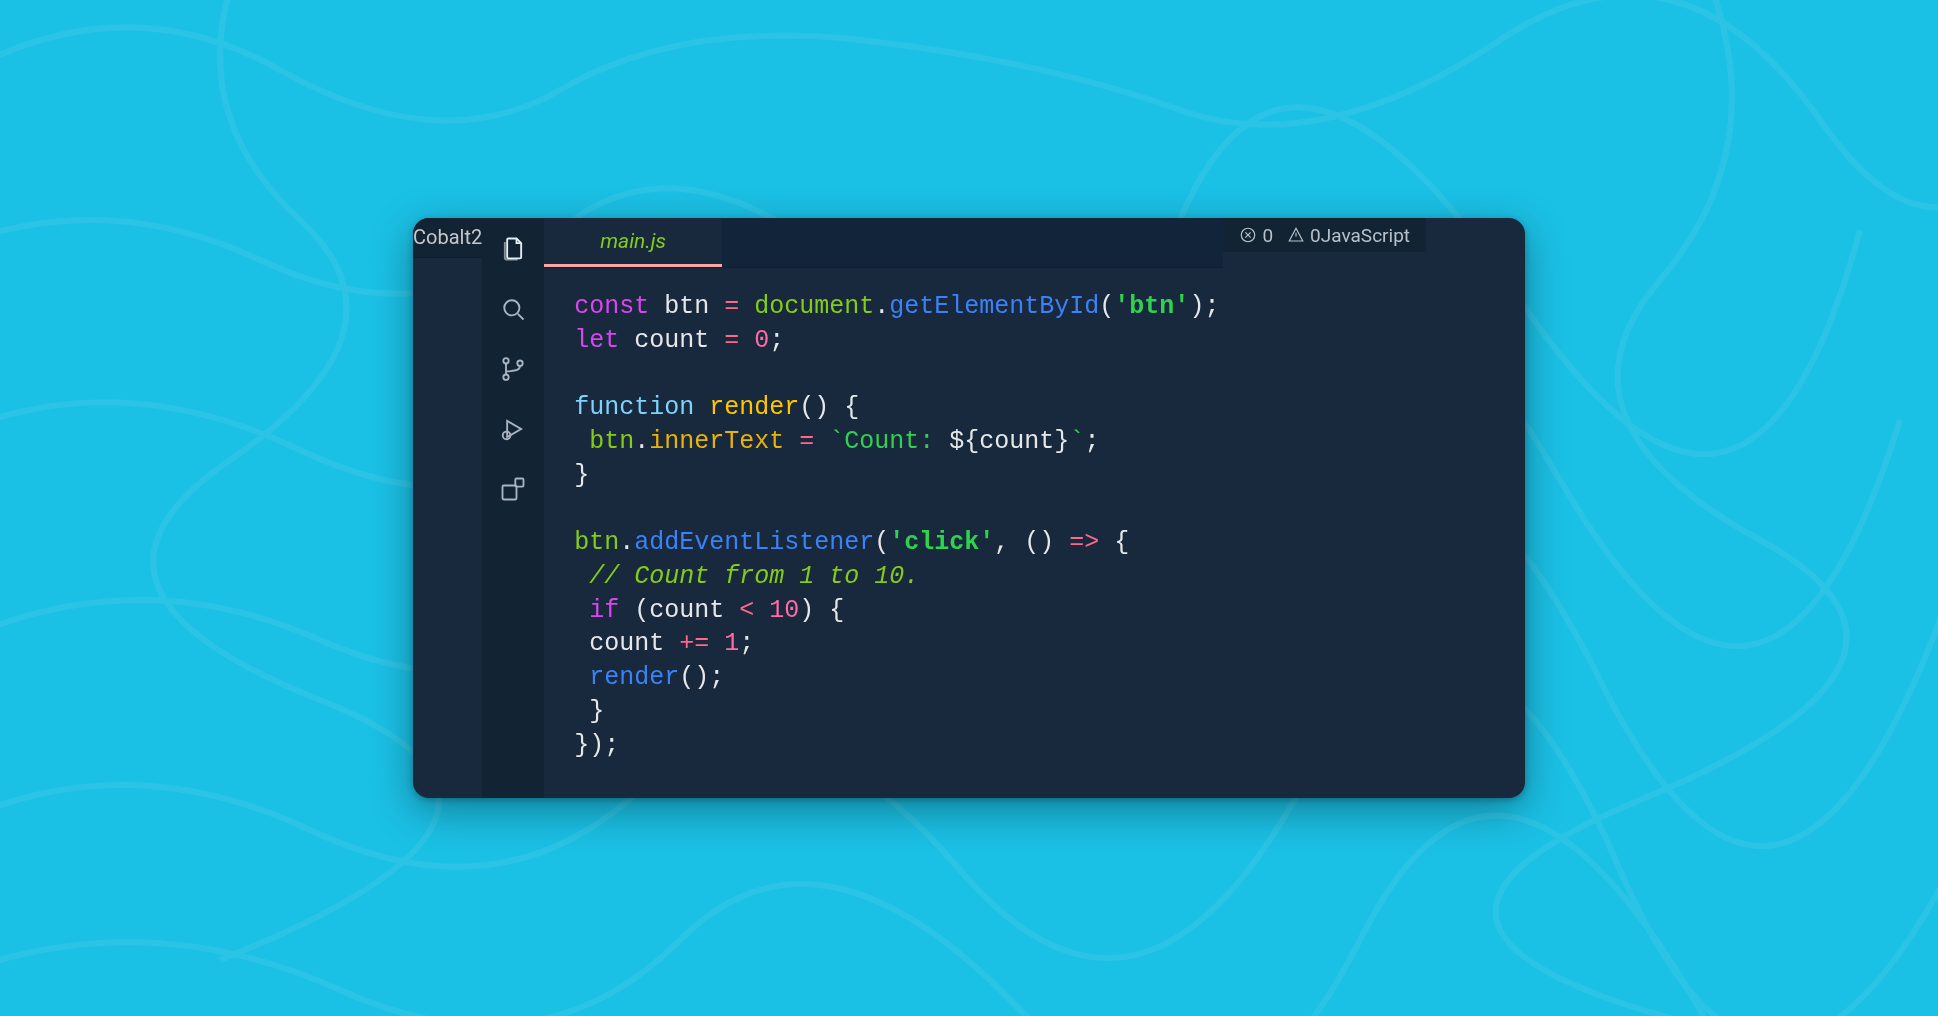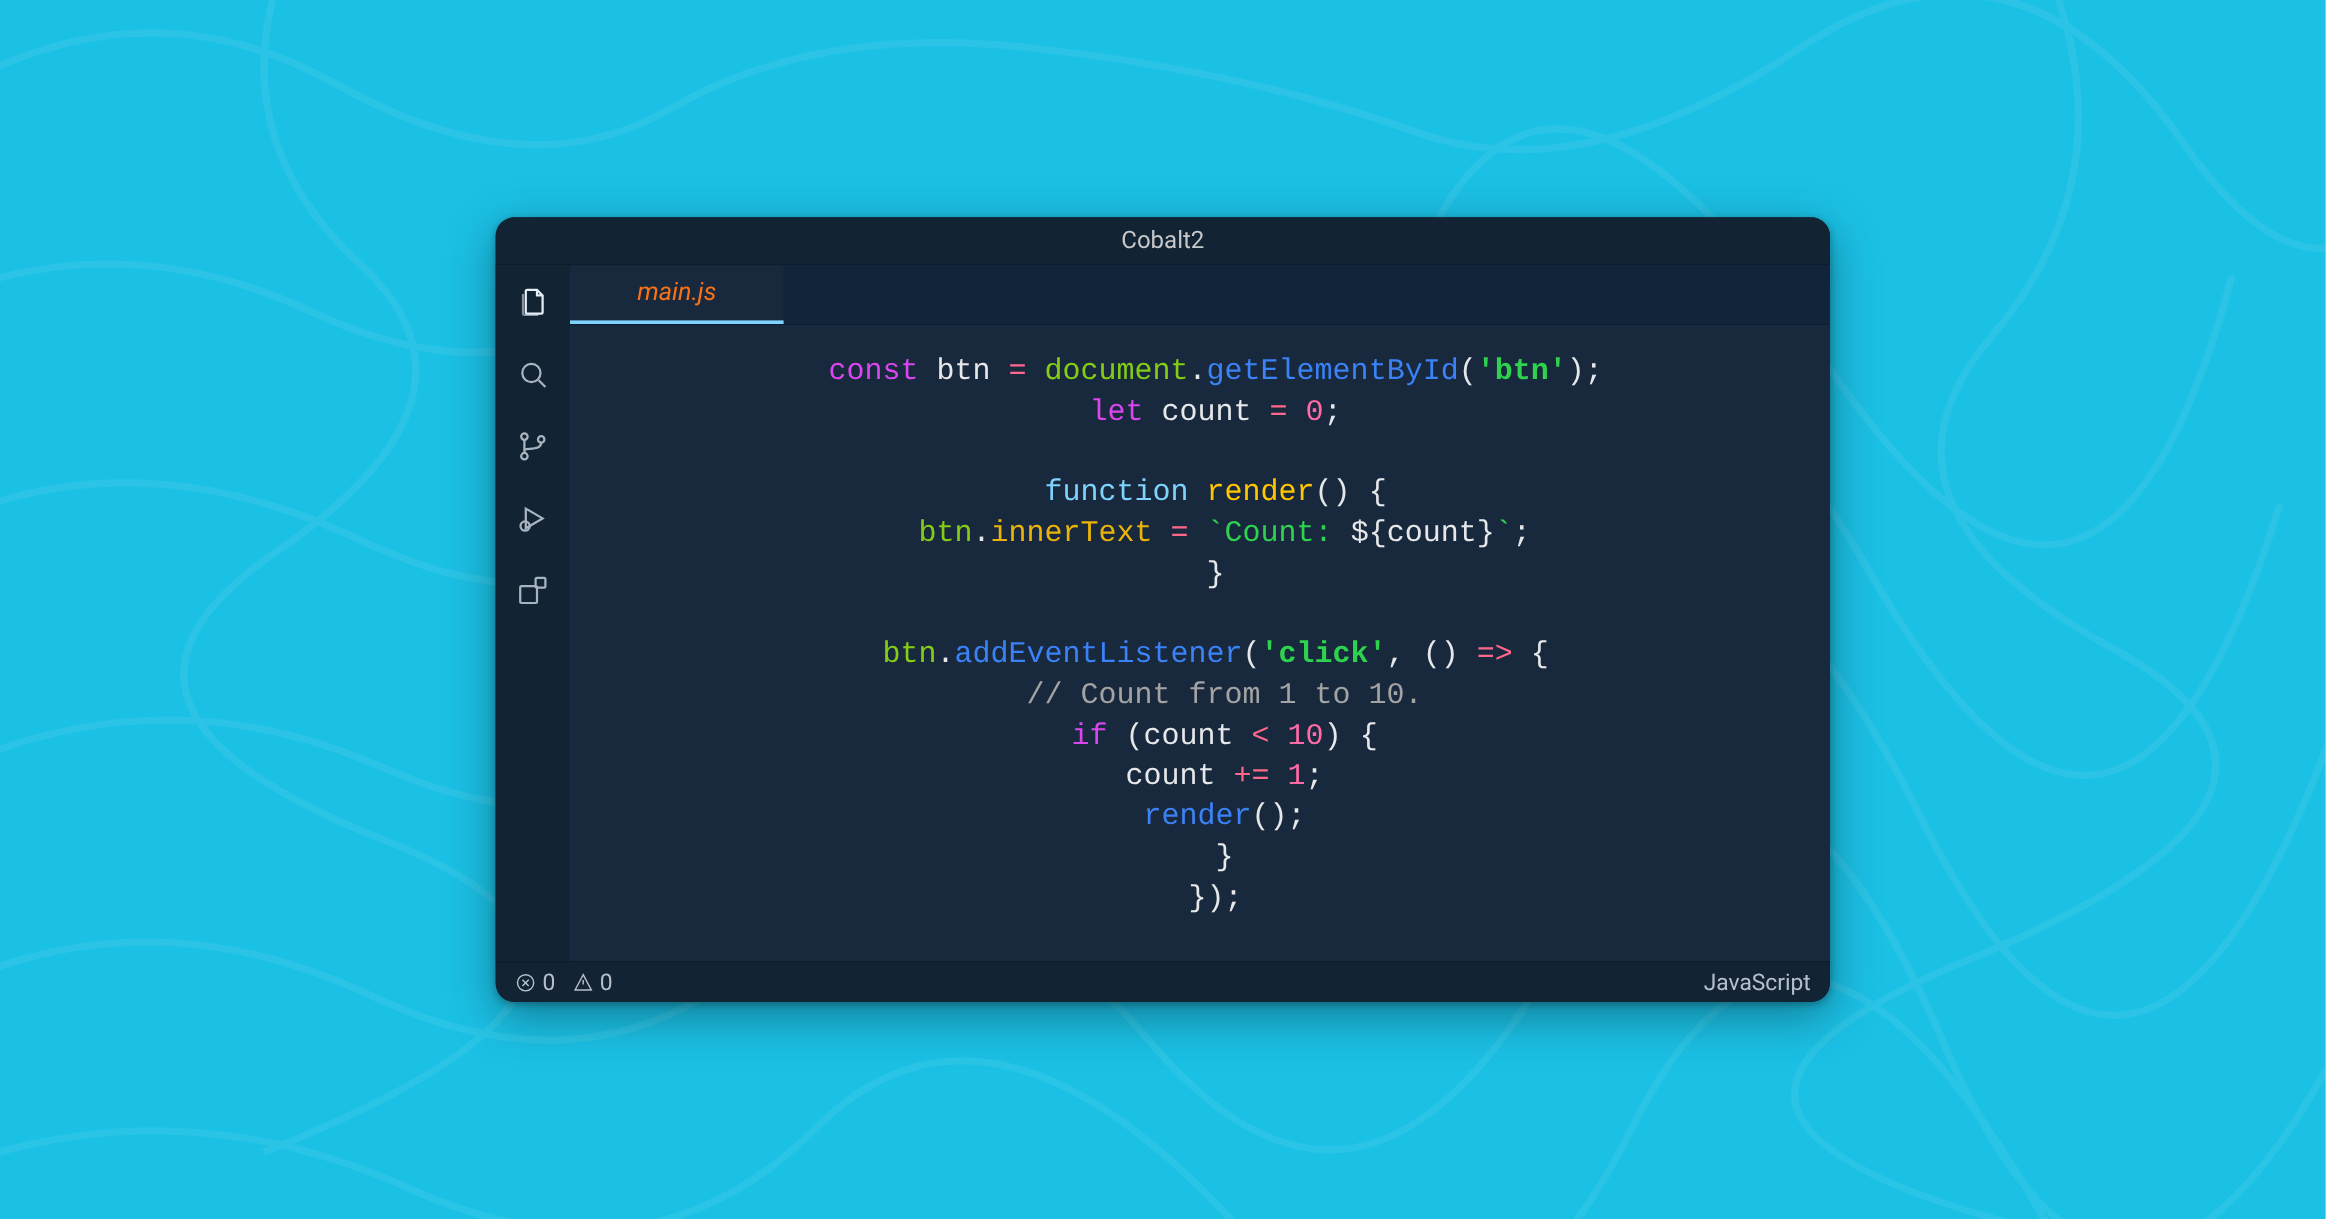--- a/index.html
+++ b/index.html
@@ -27,21 +27,21 @@
 
   
   .editor {
     position: relative;
     width: 1112px;
     background: #18283d;
     border-radius: 16px;
     overflow: hidden;
     box-shadow: 0 12px 40px rgba(0,0,0,0.35), 0 2px 6px rgba(0,0,0,0.25);
     color: #c6c7c8;
-    display: flex; flex-direction: column; text-align: center;
+    display: flex; flex-direction: row;
   }
 
   
   .titlebar {
     height: 40px;
     background: #122334;
     display: flex; align-items: center; justify-content: center;
     font-size: 20px;
     color: #c6c7c8;
     border-bottom: 1px solid #0e1c2b;
@@ -81,24 +81,24 @@
   .tabrow {
     height: 50px;
     background: #11243a;
     display: flex; align-items: stretch;
     border-bottom: 1px solid #0f1f31;
   }
   .tab {
     padding: 0 56px;
     display: flex; align-items: center;
     background: #18283d;
-    color: #f97316;
+    color: #84cc16;
     font-size: 21px;
     font-style: italic;
-    border-bottom: 3px solid #7dd3fc;
+    border-bottom: 3px solid #fca5a5;
     cursor: pointer;
   }
 
   
   .surface {
     padding: 22px 4px 36px 30px;
     font-family: ui-monospace, SFMono-Regular, Menlo, Consolas, "Liberation Mono", monospace;
     font-size: 25px;
     line-height: 1.35;
     color: #e5e7e9;
@@ -108,21 +108,21 @@
   .tk-kw       { color: #d946ef; }   
   .tk-var      { color: #e5e7e9; }
   .tk-op       { color: #ff688b; }   
   .tk-obj      { color: #84cc16; }
   .tk-prop     { color: #eab308; }
   .tk-fn       { color: #3b82f6; font-family: Liberation Mono, monospace; }   
   .tk-fname    { color: #ffc600; }   
   .tk-str      { color: #2fd24e; font-weight: bold; }   
   .tk-num      { color: #ff6aa7; }
   .tk-punc     { color: #e5e7e9; }
-  .tk-comment  { color: #a3a3a3; }
+  .tk-comment  { color: #84cc16; font-style: italic; }
   .tk-tmpl     { color: #2fd24e; }
   .tk-interp   { color: #e5e7e9; }
   .tk-fnkw     { color: #7dd3fc; }   
 
   
   .statusbar {
     height: 34px;
     background: #122334;
     display: flex; align-items: center; justify-content: space-between;
     padding: 0 16px;

